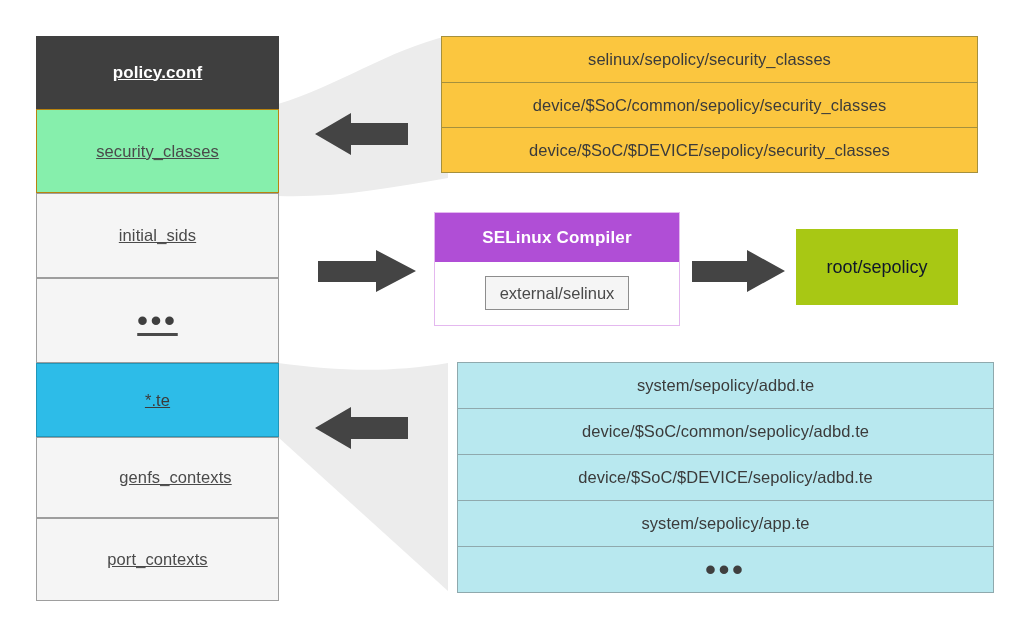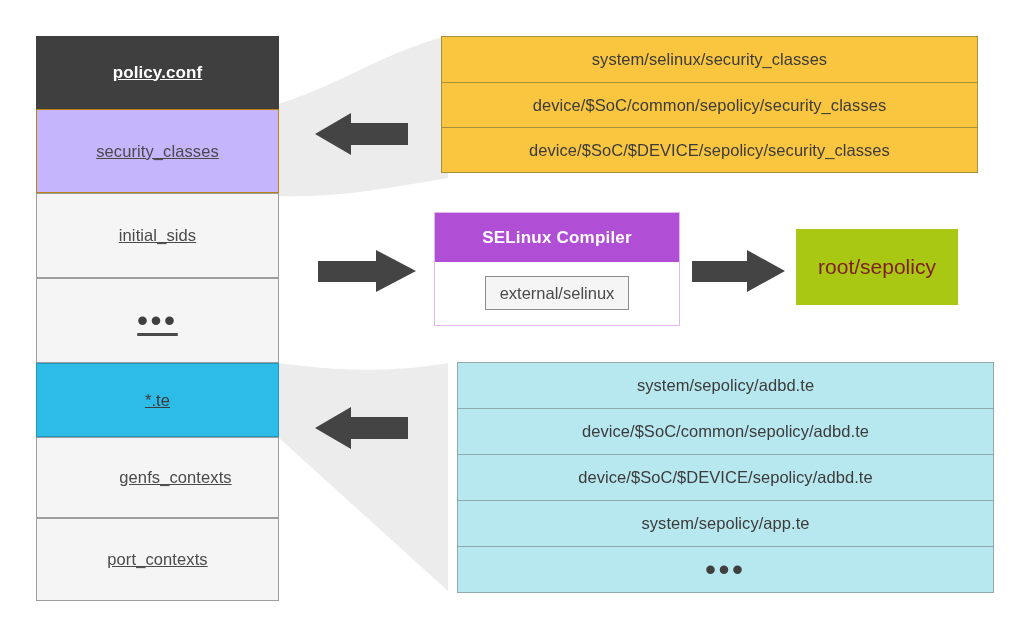--- a/index.html
+++ b/index.html
@@ -52,21 +52,21 @@
     text-decoration: underline;
   }
   .pc-row.header {
     background: #3f3f3f;
     border-color: #3f3f3f;
     color: #ffffff;
     font-weight: bold;
     font-size: 17px;
   }
   .pc-row.orange {
-    background: #c4b5fd;
+    background: #86efac;
     border-color: #b8830f;
     color: #4a4a4a;
   }
   .pc-row.cyan {
     background: #2dbce8;
     border-color: #2196b9;
     color: #3b3b3b;
   }
   .dots {
     letter-spacing: 3px;
@@ -129,22 +129,22 @@
     font-size: 16.5px;
     padding: 8px 14px;
     line-height: 1;
   }
 
   
   .output-box {
     position: absolute;
     box-sizing: border-box;
     background: #a8c814;
-    color: #7f1d1d;
-    font-size: 21px;
+    color: #0f172a;
+    font-size: 18px;
     display: flex;
     align-items: center;
     justify-content: center;
   }
 
   
   .arrow {
     position: absolute;
     pointer-events: none;
   }
@@ -188,21 +188,21 @@
       <span>genfs_contexts</span>
     </div>
 
     <div class="pc-row" style="top:482px; height:83px;">
       <span>port_contexts</span>
     </div>
   </div>
 
   <div class="file-table table-orange" style="left:441px; top:36px; width:537px;">
     <div class="ft-row" style="height:47px;">
-      <span>system/selinux/security_classes</span>
+      <span>selinux/sepolicy/security_classes</span>
     </div>
     <div class="ft-row" style="height:46px;">
       <span>device/$SoC/common/sepolicy/security_classes</span>
     </div>
     <div class="ft-row" style="height:46px;">
       <span>device/$SoC/$DEVICE/sepolicy/security_classes</span>
     </div>
   </div>
 
   <div class="file-table table-cyan" style="left:441px; top:362px; width:537px;margin-left:16px;">

